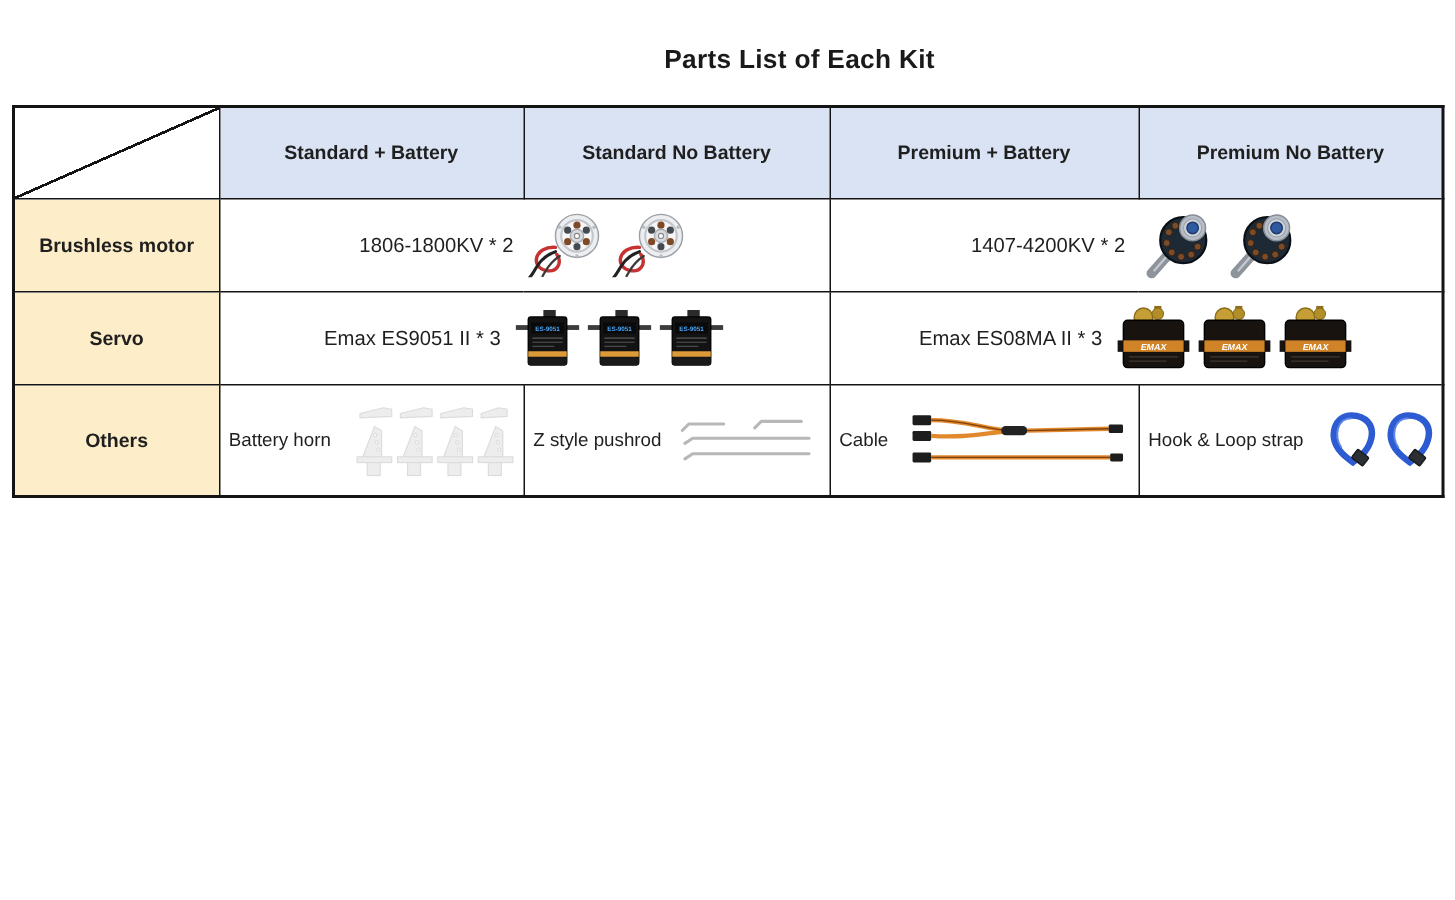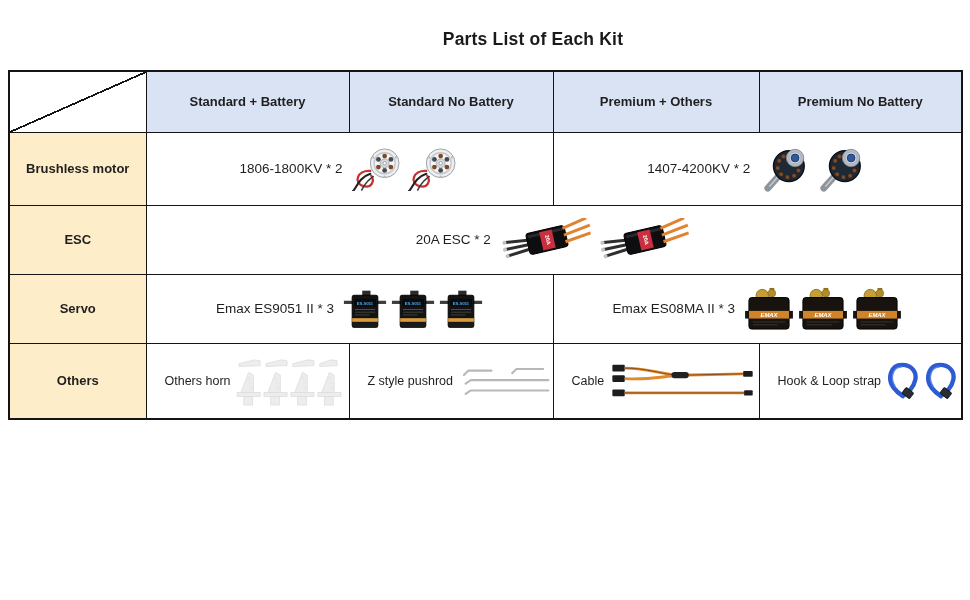--- a/index.html
+++ b/index.html
@@ -3,36 +3,36 @@
 <meta charset="utf-8">
 <style>
   * { margin:0; padding:0; box-sizing:border-box; }
   html,body { width:970px; height:600px; background:#ffffff;
     font-family:"Liberation Sans", sans-serif; color:#1f1f1f; }
   .canvas { position:relative; width:970px; height:600px; overflow:hidden; background:#fff; }
   .title { position:absolute; top:29px; left:0; width:100%; text-align:center;
     font-size:17.5px; font-weight:bold; color:var(--title-color,#1a1a1a); letter-spacing:.2px;margin-left:48px; }
   table.parts { position:absolute; left:8px; top:70px; width:953px;
     border-collapse:collapse; table-layout:fixed; border:2px solid var(--border,#141414); }
-  .parts td, .parts th { border:1.5px solid var(--border,#141414); padding:12px;
+  .parts td, .parts th { border:1.5px solid var(--border,#141414); padding:0;
     vertical-align:middle; overflow:hidden; }
   .hdr { background:var(--header-fill,#dae3f3); font-size:13px; font-weight:bold; text-align:center; }
   .rl  { background:var(--label-fill,#fdeec9); font-size:13px; font-weight:bold; text-align:center;margin-left:17px; }
   .diag { background:
     linear-gradient(to bottom right,
       rgba(0,0,0,0) calc(50% - 0.9px), #141414 calc(50% - 0.9px),
       #141414 calc(50% + 0.9px), rgba(0,0,0,0) calc(50% + 0.9px)); }
   .cf { display:flex; align-items:center; justify-content:center; gap:9px; height:100%; font-size:13.5px;text-align:right; }
   .cf .txt { white-space:nowrap; }
   .cf.others { justify-content:space-between; padding:0 5px 0 6px; font-size:12.5px; gap:4px; }
   .icrow { display:flex; align-items:center; gap:4px; flex:0 0 auto; }
   .ic { display:block; flex:0 0 auto; }
   .r-hdr  { height:61px; } .r-mot { height:62px; } .r-esc { height:62px; }
   .r-srv  { height:62px; } .r-bat { height:61px; } .r-prp { height:60px; }
-  .r-base { height:60px; } .r-oth { height:62px; }
+  .r-base { height:60px; } .r-oth { height:75px; }
   .defs { position:absolute; width:0; height:0; overflow:hidden; }
 </style>
 </head>
 <body>
 
 <svg class="defs" aria-hidden="true">
   <defs>
     <symbol id="s-motor-std" viewBox="0 0 54 46">
       <path d="M20 25 C 6 24, 2 38, 13 41 C 21 43, 25 36, 21 30" fill="none" stroke="#c63232" stroke-width="2.4" stroke-linecap="round"></path>
       <path d="M20 28 C 8 32, 6 42, 2 46" fill="none" stroke="#222" stroke-width="2.2" stroke-linecap="round"></path>
@@ -224,21 +224,21 @@
         <col style="width:204px">
         <col style="width:206px">
         <col style="width:203px">
     </colgroup>
 
     <tbody>
         <tr class="r-hdr">
       <td class="diag"></td>
       <th class="hdr">Standard + Battery</th>
       <th class="hdr">Standard No Battery</th>
-      <th class="hdr">Premium + Others</th>
+      <th class="hdr">Premium + Battery</th>
       <th class="hdr">Premium No Battery</th>
     </tr>
 
     <tr class="r-mot">
       <td class="rl">Brushless motor</td>
       <td colspan="2">
         <div class="cf">
           <span class="txt">1806-1800KV * 2</span>
           <span class="icrow">
             <svg class="ic" width="52" height="44">
@@ -258,36 +258,20 @@
                   <use href="#s-motor-prem"></use>
                 </svg>
             <svg class="ic" width="52" height="48">
                   <use href="#s-motor-prem"></use>
                 </svg>
           </span>
         </div>
       </td>
     </tr>
 
-    <tr class="r-esc">
-      <td class="rl">ESC</td>
-      <td colspan="4">
-        <div class="cf">
-          <span class="txt">20A ESC * 2</span>
-          <span class="icrow">
-            <svg class="ic" width="94" height="44">
-                  <use href="#s-esc"></use>
-                </svg>
-            <svg class="ic" width="94" height="44">
-                  <use href="#s-esc"></use>
-                </svg>
-          </span>
-        </div>
-      </td>
-    </tr>
 
     <tr class="r-srv">
       <td class="rl">Servo</td>
       <td colspan="2">
         <div class="cf">
           <span class="txt">Emax ES9051 II * 3</span>
           <span class="icrow">
             <svg class="ic" width="44" height="40">
                   <use href="#s-servo-std"></use>
                 </svg>
@@ -318,21 +302,21 @@
       </td>
     </tr>
 
 
 
 
     <tr class="r-oth">
       <td class="rl">Others</td>
       <td>
         <div class="cf others">
-          <span class="txt">Others horn</span>
+          <span class="txt">Battery horn</span>
           <svg class="ic" width="108" height="50">
                 <use href="#s-horn"></use>
               </svg>
         </div>
       </td>
       <td>
         <div class="cf others">
           <span class="txt">Z style pushrod</span>
           <svg class="ic" width="100" height="36">
                 <use href="#s-rod"></use>

